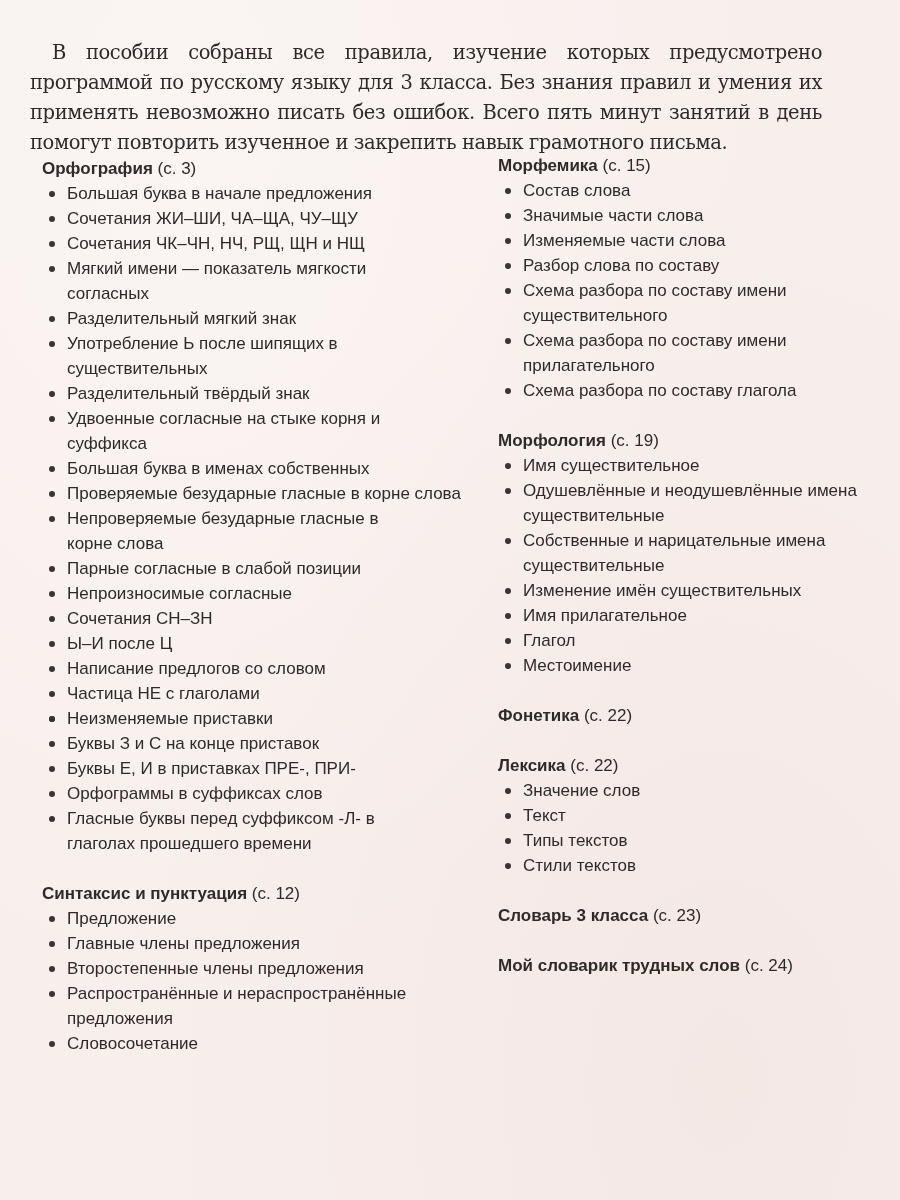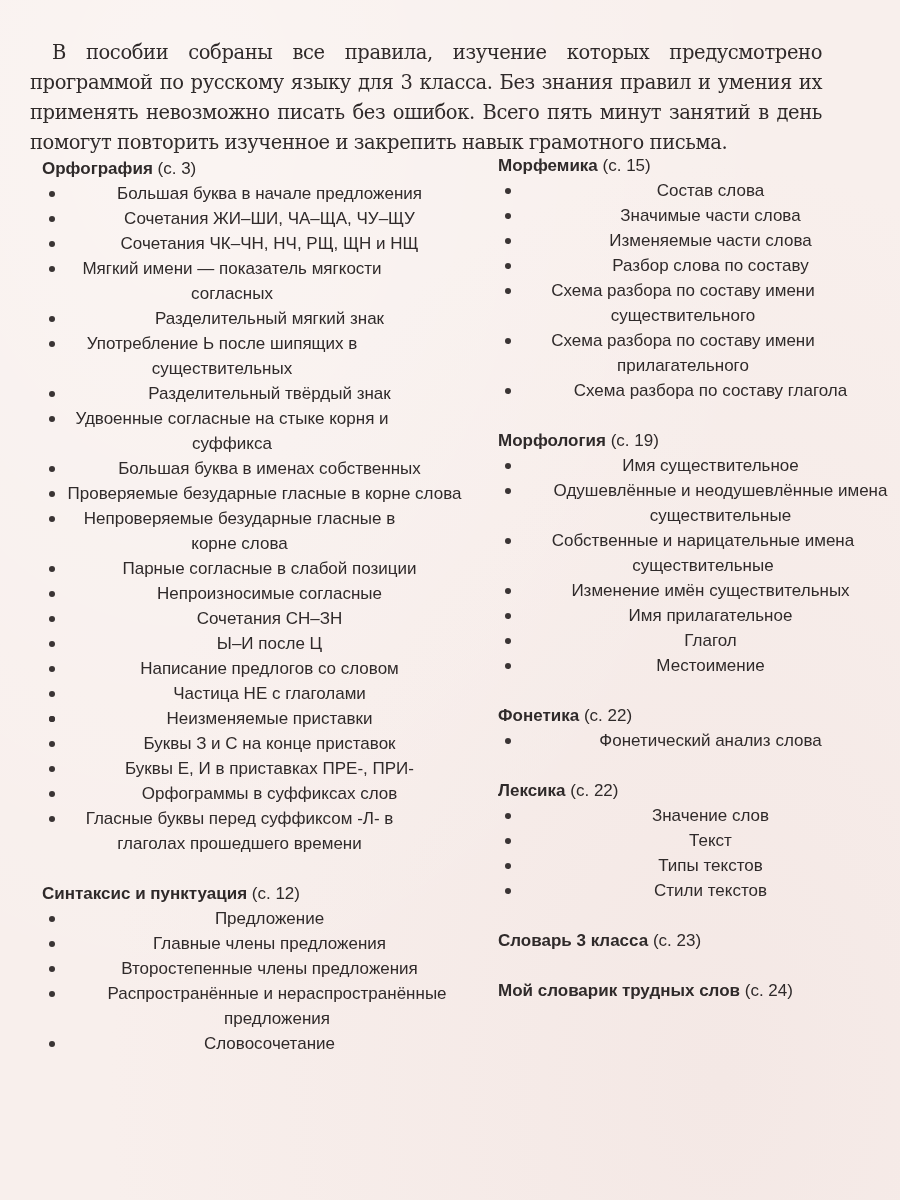--- a/index.html
+++ b/index.html
@@ -56,21 +56,20 @@
       font-weight: normal;
     }
     ul.items {
       list-style: none;
       margin: 0;
       padding: 0;
     }
     ul.items li {
       position: relative;
       padding-left: 25px;
-      text-align: center;
     }
     ul.items li .bullet {
       position: absolute;
       left: 7px;
       top: 10px;
       width: 6px;
       height: 6px;
       border-radius: 50%;
       background: #3a3434;
     }
@@ -171,23 +170,20 @@
       </ul>
     </div>
 
     <div class="gap-right"></div>
 
     <div class="section">
       <p class="section-head">
         <span class="section-title">Фонетика</span>
         <span class="section-page">(с. 22)</span>
       </p>
-      <ul class="items">
-        <li><span class="bullet"></span><span>Фонетический анализ слова</span></li>
-      </ul>
     </div>
 
     <div class="gap-right"></div>
 
     <div class="section">
       <p class="section-head">
         <span class="section-title">Лексика</span>
         <span class="section-page">(с. 22)</span>
       </p>
       <ul class="items">

